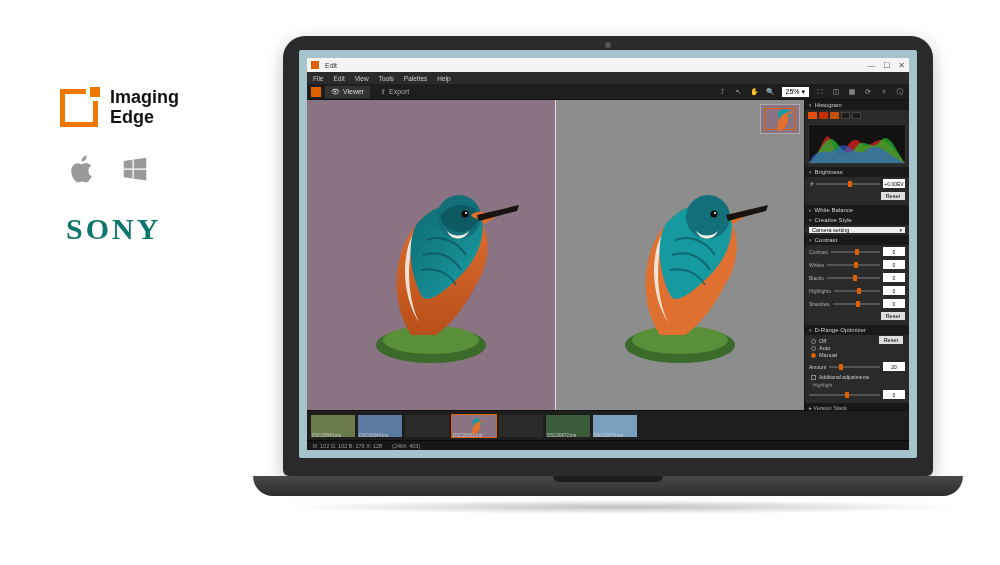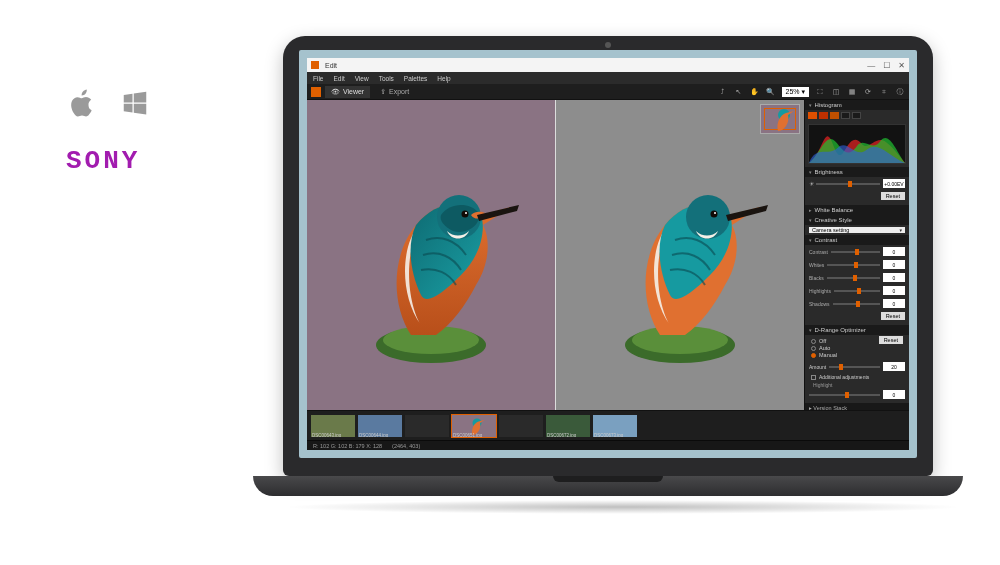--- a/index.html
+++ b/index.html
@@ -8,21 +8,21 @@
   
   .branding { position: absolute; left: 60px; top: 88px; }
   .ie-logo { display: flex; align-items: center; gap: 12px; margin-bottom: 26px; }
   .ie-mark { width: 38px; height: 38px; position: relative; }
   .ie-mark .outer { position:absolute; inset:0; border: 5px solid #f07800; border-top: 5px solid #f07800; border-right:5px solid #f07800; border-bottom:5px solid #f07800; border-left:5px solid #f07800;}
   .ie-mark .cut { position:absolute; top:-6px; right:-6px; width:18px; height:18px; background:#fff; }
   .ie-mark .dot { position:absolute; top:-2px; right:-2px; width:10px; height:10px; background:#f07800; }
   .ie-text { font-weight:700; font-size:18px; line-height:1.1; color:#111; }
   .platforms { display:flex; gap:22px; align-items:center; margin-bottom:28px; padding-left:8px; }
   .platforms svg { width:30px; height:30px; fill:#9a9a9a; }
-  .sony { font-family: Liberation Mono, monospace; font-weight:700; letter-spacing:3px; font-size:26px; color:#a21caf; padding-left:6px; }
+  .sony { font-family: Liberation Serif, serif; font-weight:700; letter-spacing:3px; font-size:30px; color:#0f766e; padding-left:6px; }
 
   
   .laptop { position:absolute; left:283px; top:36px; width:650px; }
   .screen-bezel { width:650px; height:440px; background:#2a2a2c; border-radius:22px 22px 6px 6px; padding:14px 16px 18px 16px; position:relative; box-shadow: 0 6px 18px rgba(0,0,0,.25); }
   .camera { position:absolute; top:6px; left:50%; transform:translateX(-50%); width:6px; height:6px; background:#555; border-radius:50%; }
   .screen { width:100%; height:100%; background:#a5c2cd; padding:8px; border-radius:2px; }
   .laptop-base { width:710px; height:20px; margin-left:-30px; background:linear-gradient(#49494b,#2d2d2f); border-radius:0 0 20px 20px; position:relative; }
   .laptop-base::before { content:""; position:absolute; top:0; left:50%; transform:translateX(-50%); width:110px; height:6px; background:#1e1e1f; border-radius:0 0 8px 8px; }
   .laptop-shadow { width:680px; height:14px; margin:4px auto 0; background:radial-gradient(ellipse at center, rgba(0,0,0,.25), rgba(0,0,0,0) 70%); }
 
@@ -89,20 +89,31 @@
   .thumb.sel { outline:1px solid #e06000; }
   .thumb .mini { position:absolute; left:50%; top:50%; transform:translate(-50%,-50%) scale(.15);}
   .thumb .name { position:absolute; bottom:-1px; left:1px; font-size:4.5px; color:#ccc; }
   .thumb.blank { background:#2a2a2a;}
   .statusbar { height:10px; background:#171717; color:#999; font-size:5.5px; padding:0 6px; display:flex; align-items:center; gap:10px; border-top:1px solid #0a0a0a;}
 </style>
 </head>
 <body>
 
 <div class="branding">
+  <div class="ie-logo">
+    <div class="ie-mark">
+      <div class="outer"></div>
+        <div class="cut"></div>
+        <div class="dot"></div>
+    </div>
+    <div class="ie-text">
+      <div>Imaging</div>
+      <div>Edge</div>
+    </div>
+  </div>
   <div class="platforms">
     <svg viewBox="0 0 24 24">
         <path d="M16.4 13.2c0-2.6 2.1-3.8 2.2-3.9-1.2-1.8-3.1-2-3.7-2-1.6-.2-3.1.9-3.9.9-.8 0-2-0.9-3.4-.9-1.7 0-3.3 1-4.2 2.6-1.8 3.1-.5 7.7 1.3 10.2.9 1.2 1.9 2.6 3.2 2.6 1.3-.1 1.8-.8 3.3-.8 1.5 0 2 .8 3.3.8 1.4 0 2.3-1.3 3.1-2.5.7-1 1.1-1.9 1.3-2.5-2.4-.9-2.5-3.4-2.5-4.5zM14 4.5c.7-.9 1.2-2.1 1-3.3-1 .1-2.3.7-3 1.6-.7.8-1.2 2-1.1 3.1 1.2.1 2.4-.6 3.1-1.4z"></path>
       </svg>
     <svg viewBox="0 0 24 24">
         <path d="M3 5.5l7-1v7H3V5.5zM3 12.5h7v7l-7-1V12.5zM11 4.3l10-1.4v8.6H11V4.3zM11 12.5h10v8.6l-10-1.4V12.5z"></path>
       </svg>
   </div>
   <div class="sony">SONY</div>
 </div>

